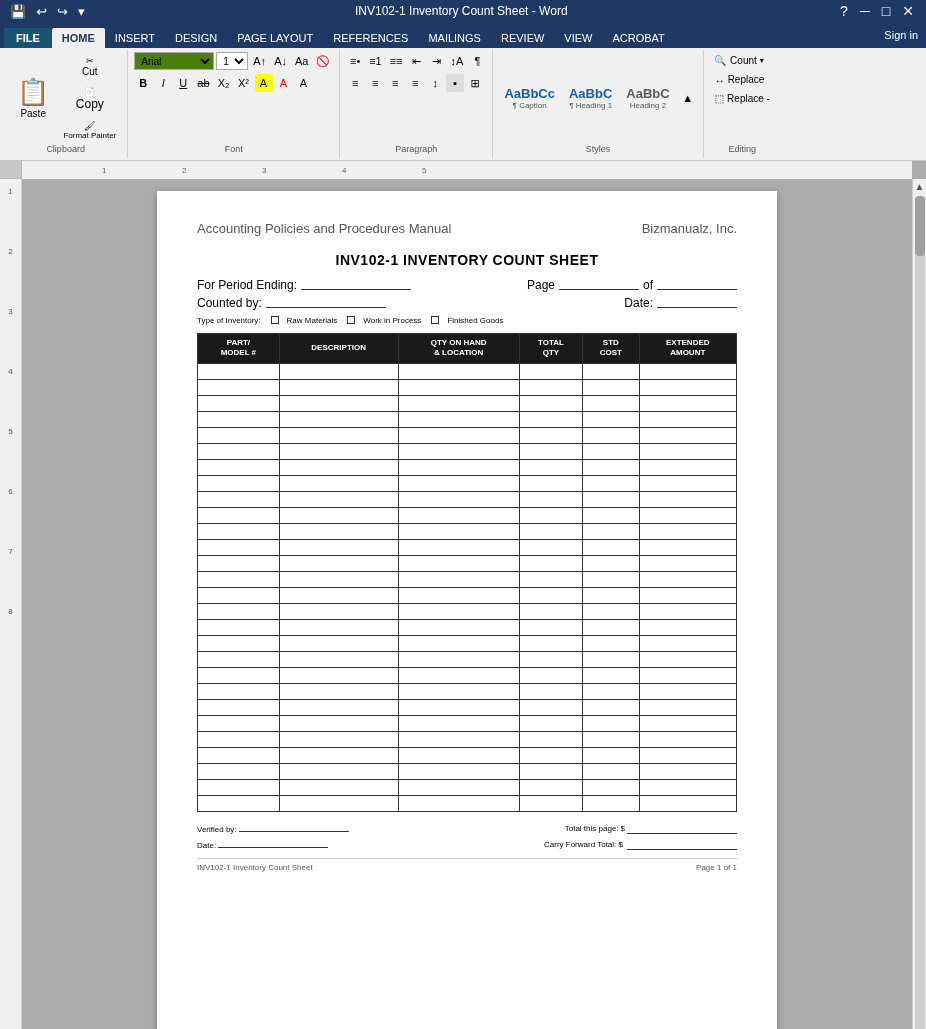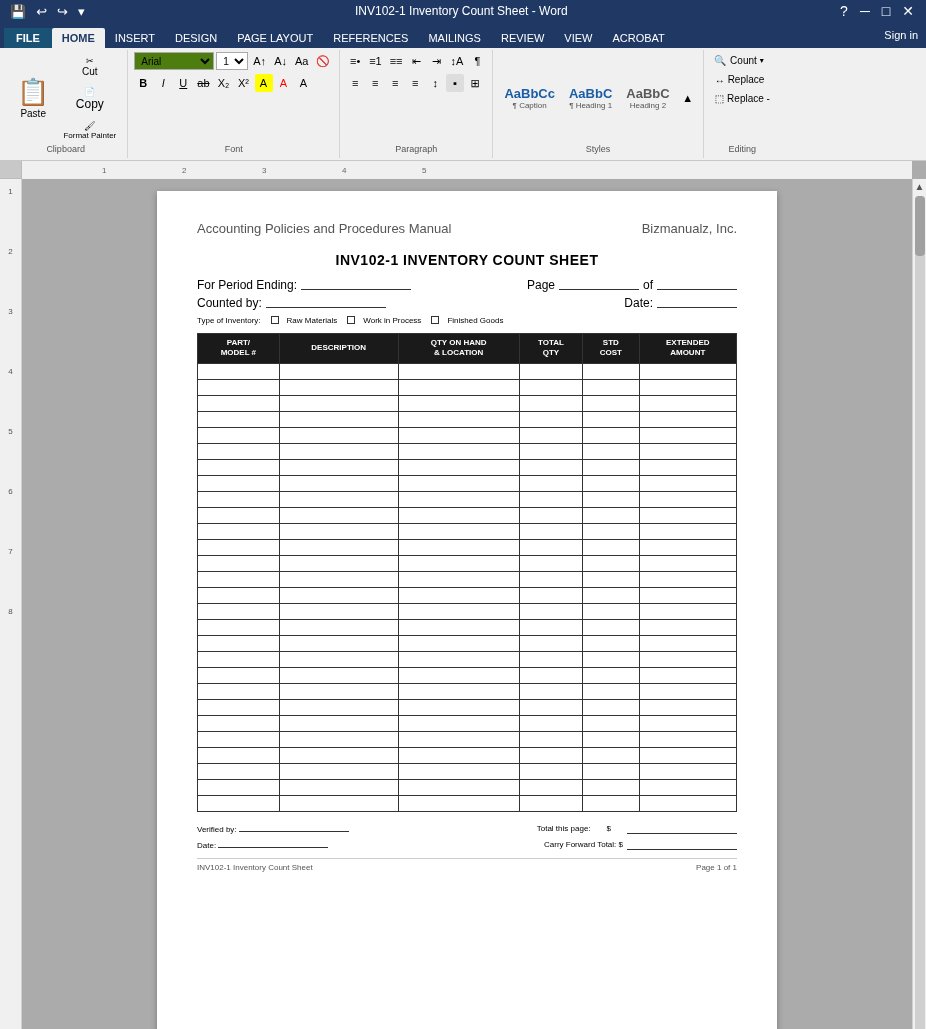--- a/index.html
+++ b/index.html
@@ -810,21 +810,21 @@
             </tr>
           </tbody>
       </table>
 
       <div class="doc-footer">
         <div class="footer-row">
           <div>
             <span class="form-label">Verified by:</span>
             <span class="footer-line"></span>
           </div>
-          <div style="display:flex;align-items:center;gap:16px;justify-content:flex-end;">
+          <div style="display:flex;align-items:center;gap:2px;justify-content:flex-end;">
             <span class="form-label">Total this page:</span>
             <span>$</span>
             <span class="footer-line"></span>
           </div>
         </div>
         <div class="footer-row">
           <div>
             <span class="form-label">Date:</span>
             <span class="footer-line"></span>
           </div>

